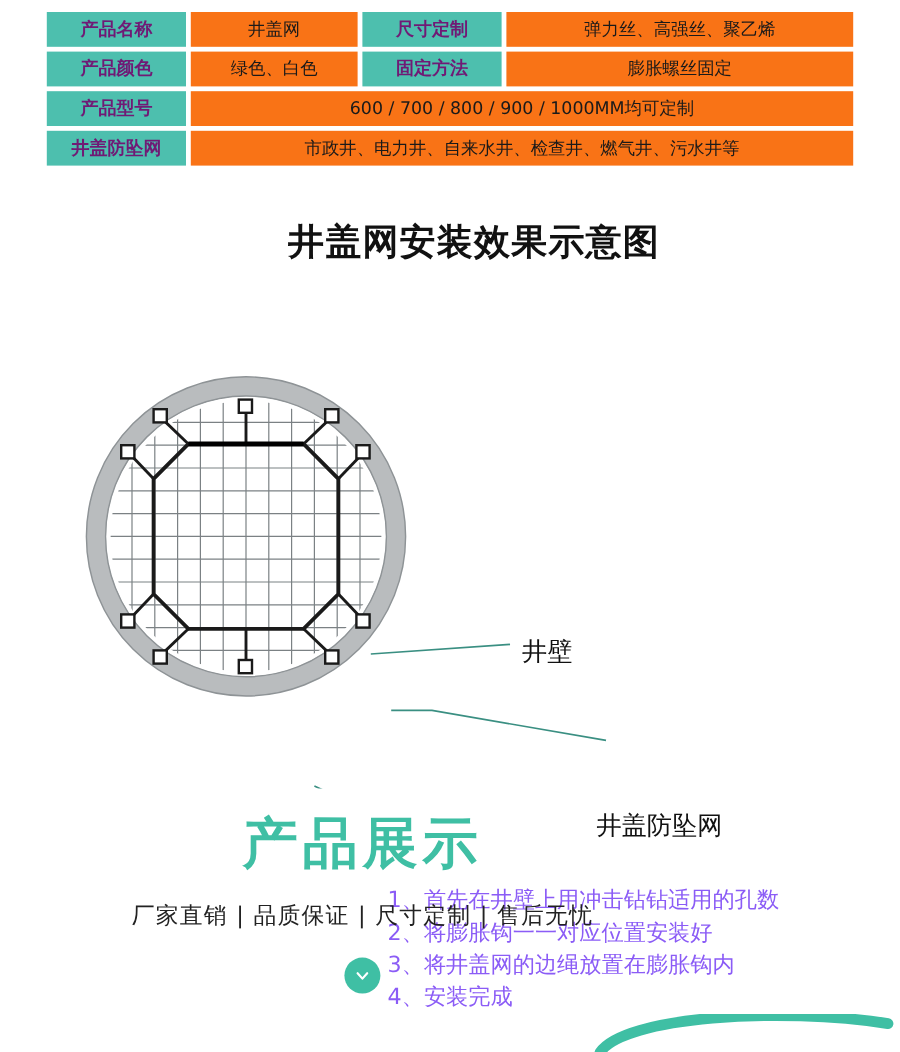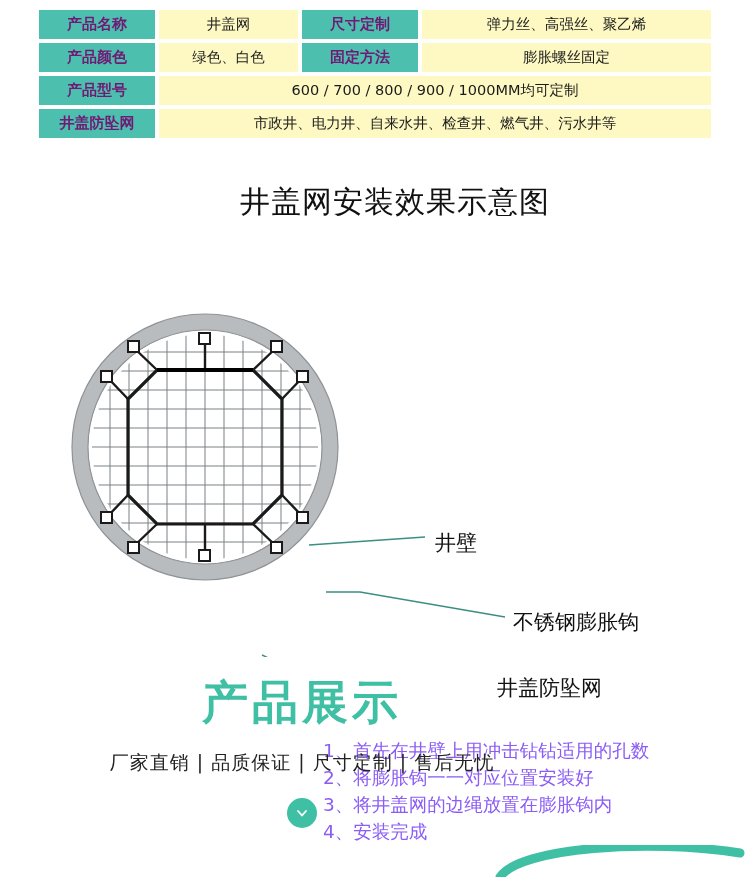--- a/index.html
+++ b/index.html
@@ -26,33 +26,33 @@
     background: #4dbfae;
     color: #701a75;
     font-weight: bold;
     font-size: 15px;
     text-align: center;
     padding: 5px 4px;
     white-space: nowrap;
     width: 108px;
   }
   .spec-value {
-    background: #fef9c3;
+    background: #f97316;
     color: #1a1a1a;
     font-size: 14.5px;
     text-align: center;
     padding: 5px 4px;
     white-space: nowrap;
   }
 
   
   .main-title {
     text-align: center;
     font-size: 30px;
-    font-weight: normal;
+    font-weight: bold;
     color: #111111;
     margin: 40px 0 0 0;
     letter-spacing: 1px;
     padding-left: 40px;
   }
 
   
   .diagram-wrap {
     position: relative;
     width: 643px;
@@ -231,21 +231,20 @@
     <line x1="157" y1="133" x2="253" y2="133" stroke="#000000" stroke-width="4"></line>
 
     <g stroke="#3a8f82" stroke-width="1.4" fill="none">
       <path d="M309,308 L425,300"></path>
       <path d="M326,355 L360,355 L505,380"></path>
       <path d="M262,418 L330,450 L490,447"></path>
     </g>
   </svg>
 
   <div class="callout callout-1">井壁</div>
-  <div class="callout callout-2">不锈钢膨胀钩</div>
   <div class="callout callout-3">井盖防坠网</div>
 
   <div class="steps">
     <div>1、首先在井壁上用冲击钻钻适用的孔数</div>
     <div>2、将膨胀钩一一对应位置安装好</div>
     <div>3、将井盖网的边绳放置在膨胀钩内</div>
     <div>4、安装完成</div>
   </div>
 </div>
 

